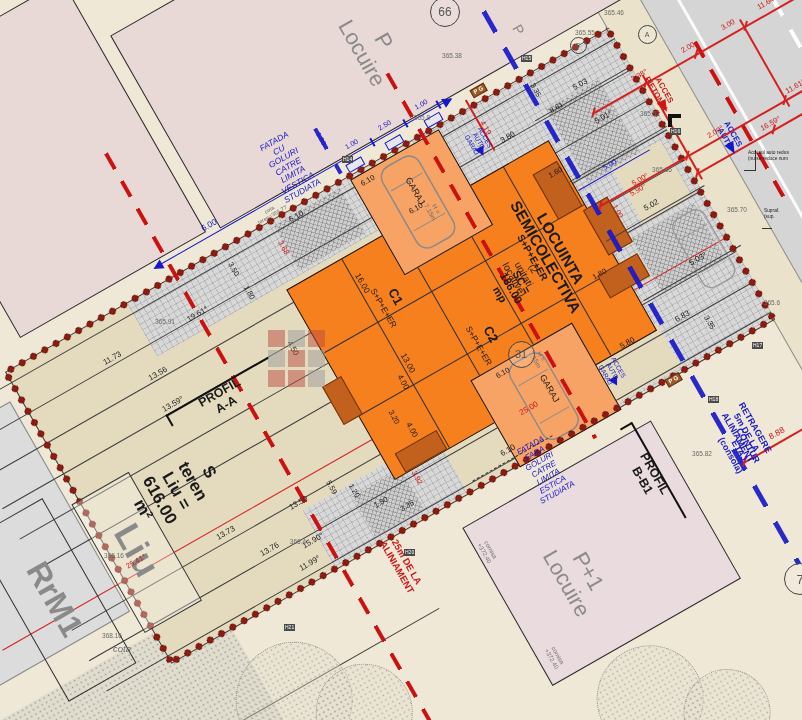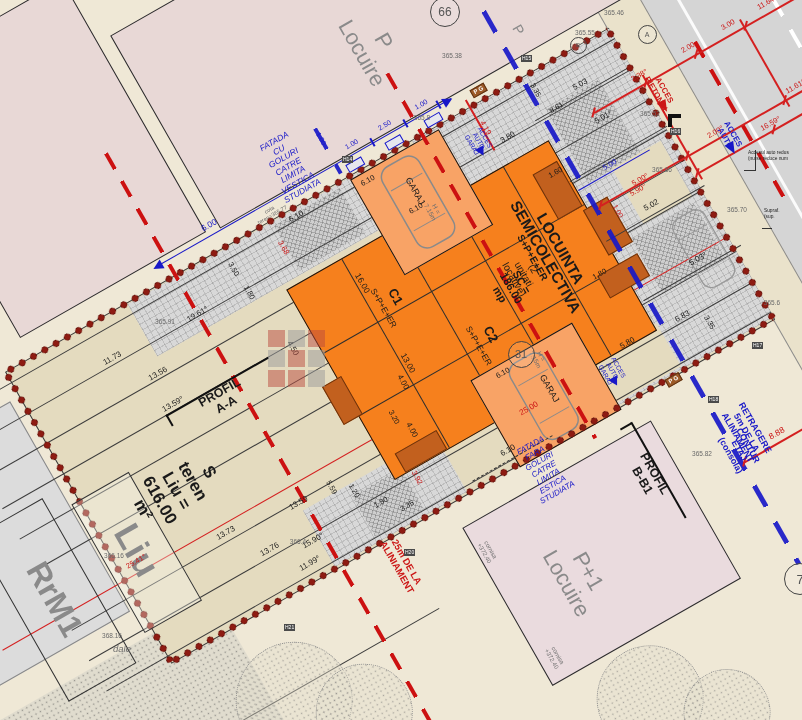--- a/index.html
+++ b/index.html
@@ -271,21 +271,21 @@
       <div class="lbl c-pg" style="left: 551px; top: -10px; font-size: 6px; transform: translate(-50%, -50%) rotate(0deg);">P G</div>
       <div class="lbl c-pg" style="left: 577px; top: 338px; font-size: 6px; transform: translate(-50%, -50%) rotate(0deg);">P G</div>
     </div>
 
   <div id="overlay">
     <div style="position:absolute;left:744px;top:170px;width:12px;height:1px;background:#333;"></div>
     <div style="position:absolute;left:755px;top:150px;width:1px;height:21px;background:#333;"></div>
     <div style="position:absolute;left:762px;top:228px;width:10px;height:1px;background:#333;"></div>
     <div style="position:absolute;left:668px;top:114px;width:13px;height:3.5px;background:#111;"></div>
     <div style="position:absolute;left:668px;top:114px;width:3.5px;height:13px;background:#111;"></div>
-  <div class="lbl c-gg i" style="left: 122px; top: 649px; font-size: 9.5px; transform: translate(-50%, -50%) rotate(0deg);">dale</div>
+  <div class="lbl c-gg i" style="left: 122px; top: 649px; font-size: 9.5px; transform: translate(-50%, -50%) rotate(0deg);">cota</div>
       <div class="lbl c-el" style="left: 614px; top: 13px; font-size: 6.5px; transform: translate(-50%, -50%) rotate(0deg);">365.46</div>
       <div class="lbl c-el" style="left: 585px; top: 33px; font-size: 6.5px; transform: translate(-50%, -50%) rotate(0deg);">365.55</div>
       <div class="lbl c-el" style="left: 452px; top: 56px; font-size: 6.5px; transform: translate(-50%, -50%) rotate(0deg);">365.38</div>
       <div class="lbl c-el" style="left: 650px; top: 114px; font-size: 6.5px; transform: translate(-50%, -50%) rotate(0deg);">365.52</div>
       <div class="lbl c-el" style="left: 662px; top: 170px; font-size: 6.5px; transform: translate(-50%, -50%) rotate(0deg);">365.66</div>
       <div class="lbl c-el" style="left: 737px; top: 210px; font-size: 6.5px; transform: translate(-50%, -50%) rotate(0deg);">365.70</div>
       <div class="lbl c-el" style="left: 772px; top: 303px; font-size: 6.5px; transform: translate(-50%, -50%) rotate(0deg);">365.6</div>
       <div class="lbl c-el" style="left: 422px; top: 118px; font-size: 6.5px; transform: translate(-50%, -50%) rotate(0deg);">365.8</div>
       <div class="lbl c-el" style="left: 165px; top: 322px; font-size: 6.5px; transform: translate(-50%, -50%) rotate(0deg);">365.91</div>
       <div class="lbl c-el" style="left: 114px; top: 556px; font-size: 6.5px; transform: translate(-50%, -50%) rotate(0deg);">366.16</div>

